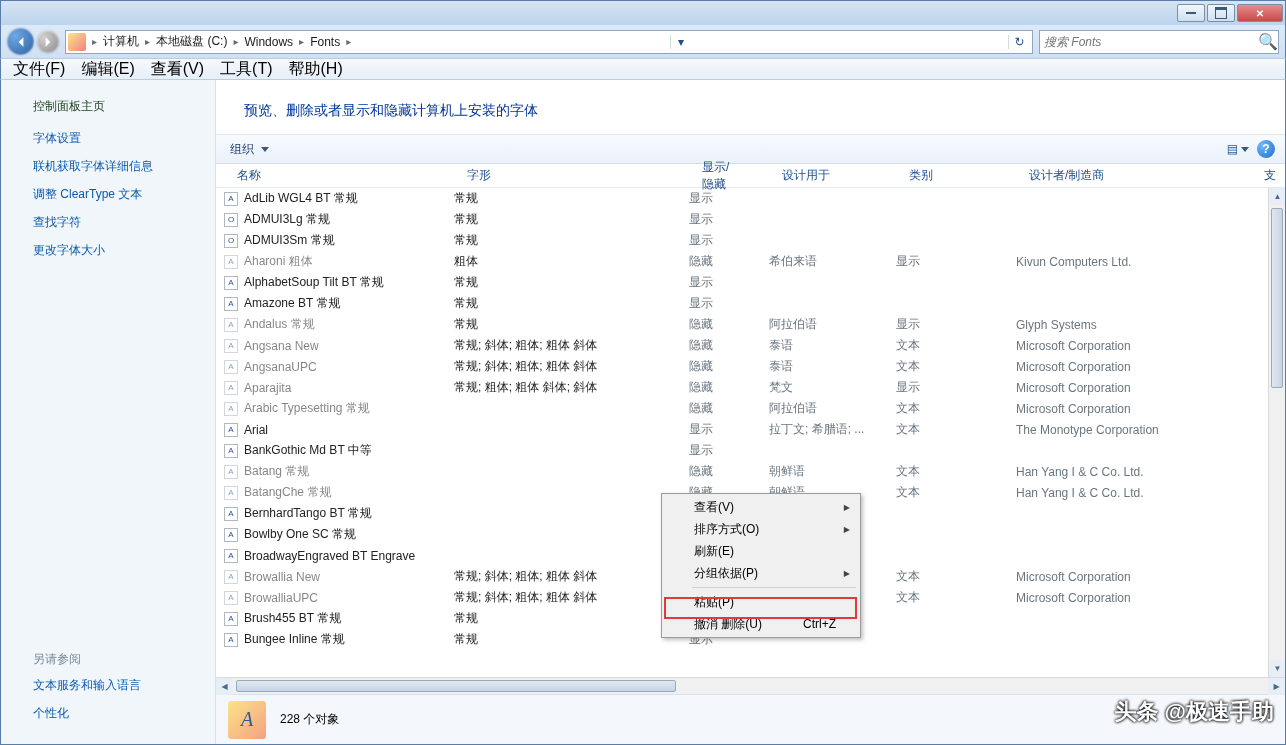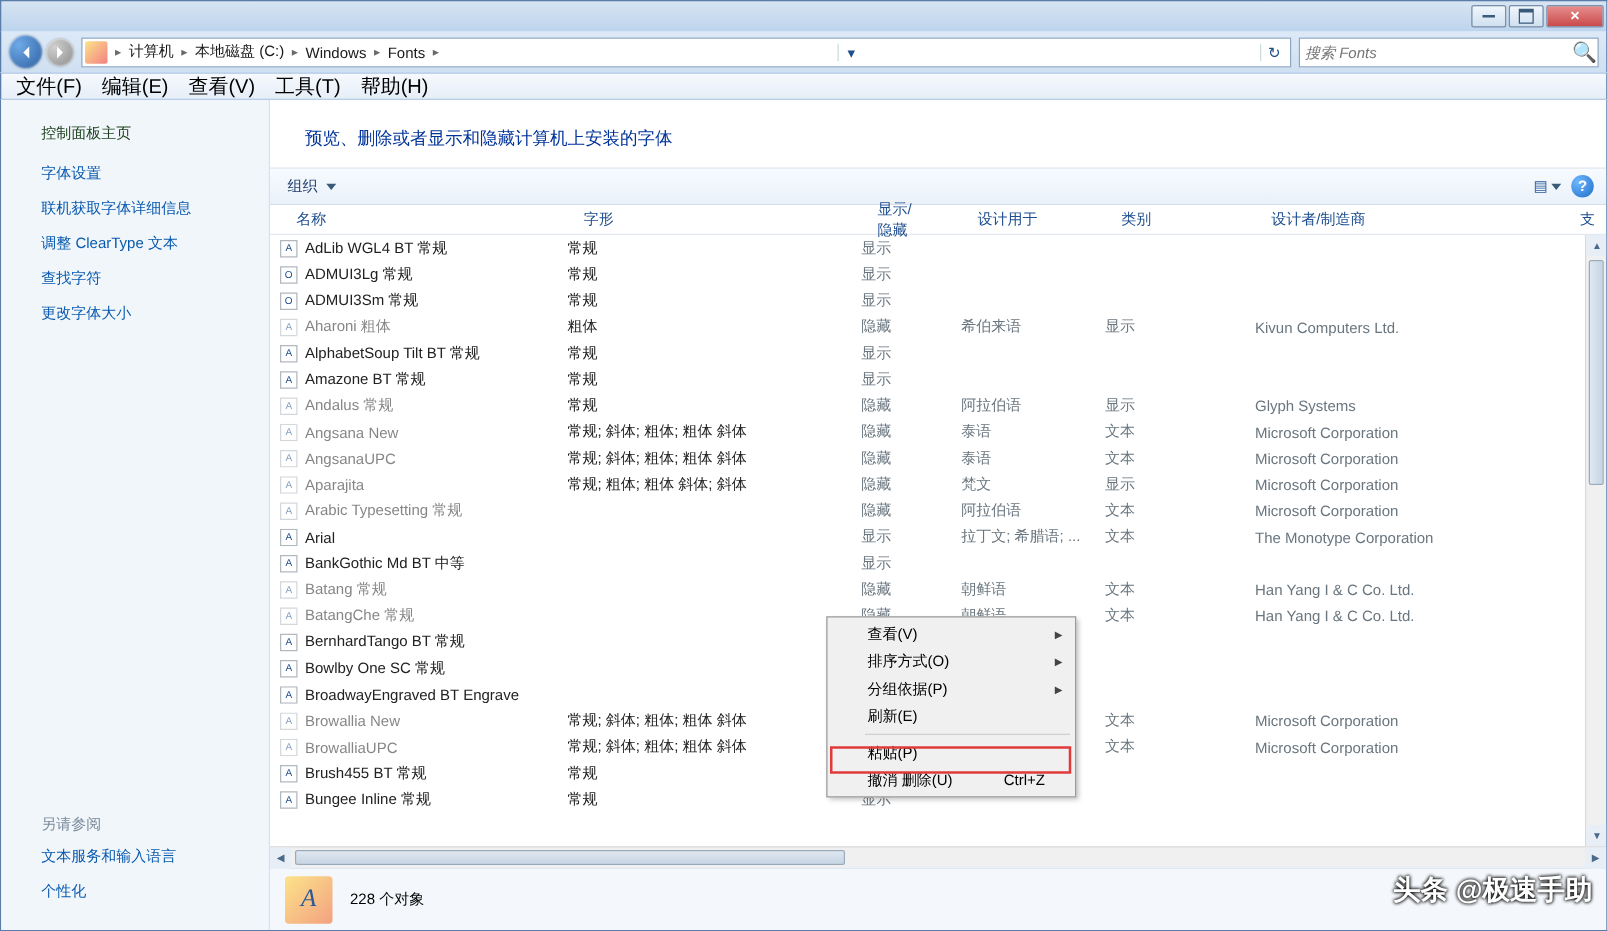--- a/index.html
+++ b/index.html
@@ -46,21 +46,21 @@
 .heading { padding:22px 28px 14px; font-size:14px; color:#003399; }
 .orgbar { height:30px; background:linear-gradient(to bottom,#f7fbff,#eaf1f9); border-top:1px solid #e0e8f0; border-bottom:1px solid #d4dde8; display:flex; align-items:center; padding:4px 10px; font-size:12px;}
 .orgbar .org { color:#1e3e6e; padding:2px 4px; display:flex; align-items:center; gap:4px;}
 .orgbar .right { margin-left:auto; display:flex; gap:10px; align-items:center;}
 .orgbar .vicon { width:18px; height:16px; display:flex; align-items:center; justify-content:center; color:#2a5a9a;}
 .help { width:18px; height:18px; border-radius:50%; background:radial-gradient(circle at 30% 30%,#6fb8ff,#1e6ec8); color:#fff; font-size:12px; font-weight:bold; display:flex; align-items:center; justify-content:center;}
 
 
 .cols { display:flex; height:24px; border-bottom:1px solid #e4e9ef; font-size:12px; color:#1e4e8e; align-items:center;}
 .cols > div { padding:0 21px; }
-.c-name { width:230px; } .c-style{ width:235px;} .c-show{width:80px;} .c-for{width:115px;} .c-cat{width:120px;} .c-maker{flex:1;} .c-ext{width:20px;}
+.c-name { width:230px; } .c-style{ width:235px;} .c-show{width:80px;} .c-for{width:115px;} .c-cat{width:120px;margin-left:12px;} .c-maker{flex:1;} .c-ext{width:20px;}
 
 
 .rows { flex:1; overflow:hidden; font-size:12px; color:#222; position:relative;}
 .row { display:flex; height:21px; align-items:center; }
 .row > div { padding:0 8px; overflow:hidden; white-space:nowrap; text-overflow:ellipsis;}
 .row .c-name { display:flex; align-items:center; gap:6px;}
 .ficon { width:14px; height:14px; border:1px solid #b0b8c0; background:#fff; font-size:8px; color:#3a5a7a; display:flex; align-items:center; justify-content:center; flex-shrink:0;}
 .ficon.ttf { color:#1e4e8e;}
 .row .c-show, .row .c-for, .row .c-cat, .row .c-maker { color:#6a767f;}
 .row.dim .c-name span, .row.dim .ficon { opacity:0.55;}
@@ -452,22 +452,22 @@
       <div class="sbtn" style="right:0">▶</div>
     </div>
     <div class="status">
       <div class="bigicon">A</div>
       <span>228 个对象</span>
     </div>
 
     <div class="ctx">
       <div class="ctx-item sub">查看(V)</div>
       <div class="ctx-item sub">排序方式(O)</div>
+      <div class="ctx-item">刷新(E)</div>
       <div class="ctx-item sub">分组依据(P)</div>
-      <div class="ctx-item">刷新(E)</div>
       <div class="ctx-sep"></div>
       <div class="ctx-item">粘贴(P)</div>
       <div class="ctx-item">
           <span>撤消 删除(U)</span>
           <span class="sc">Ctrl+Z</span>
         </div>
     </div>
     <div class="ctx-highlight"></div>
   </div>
 </div>

